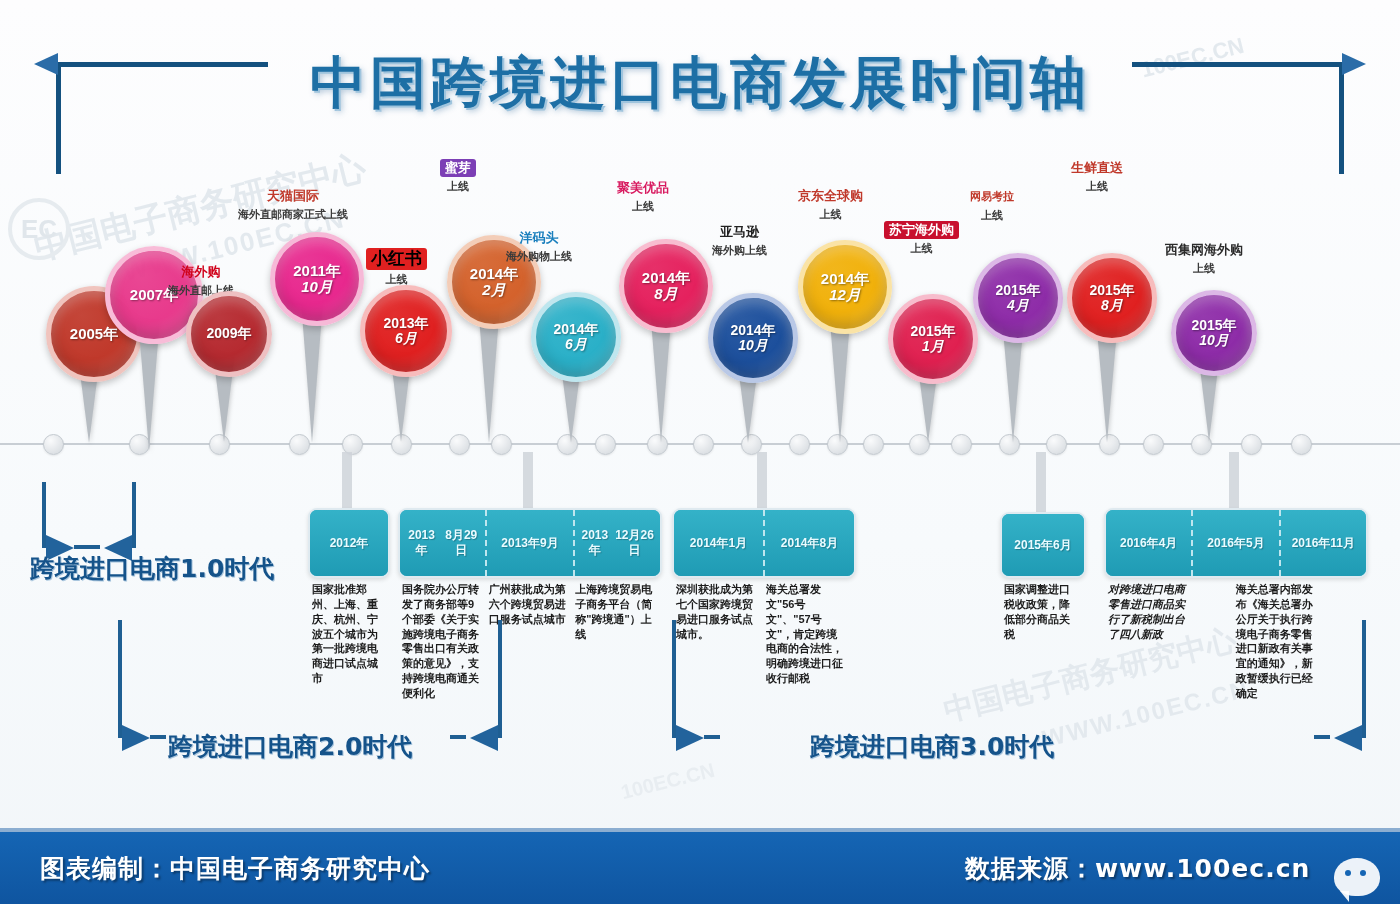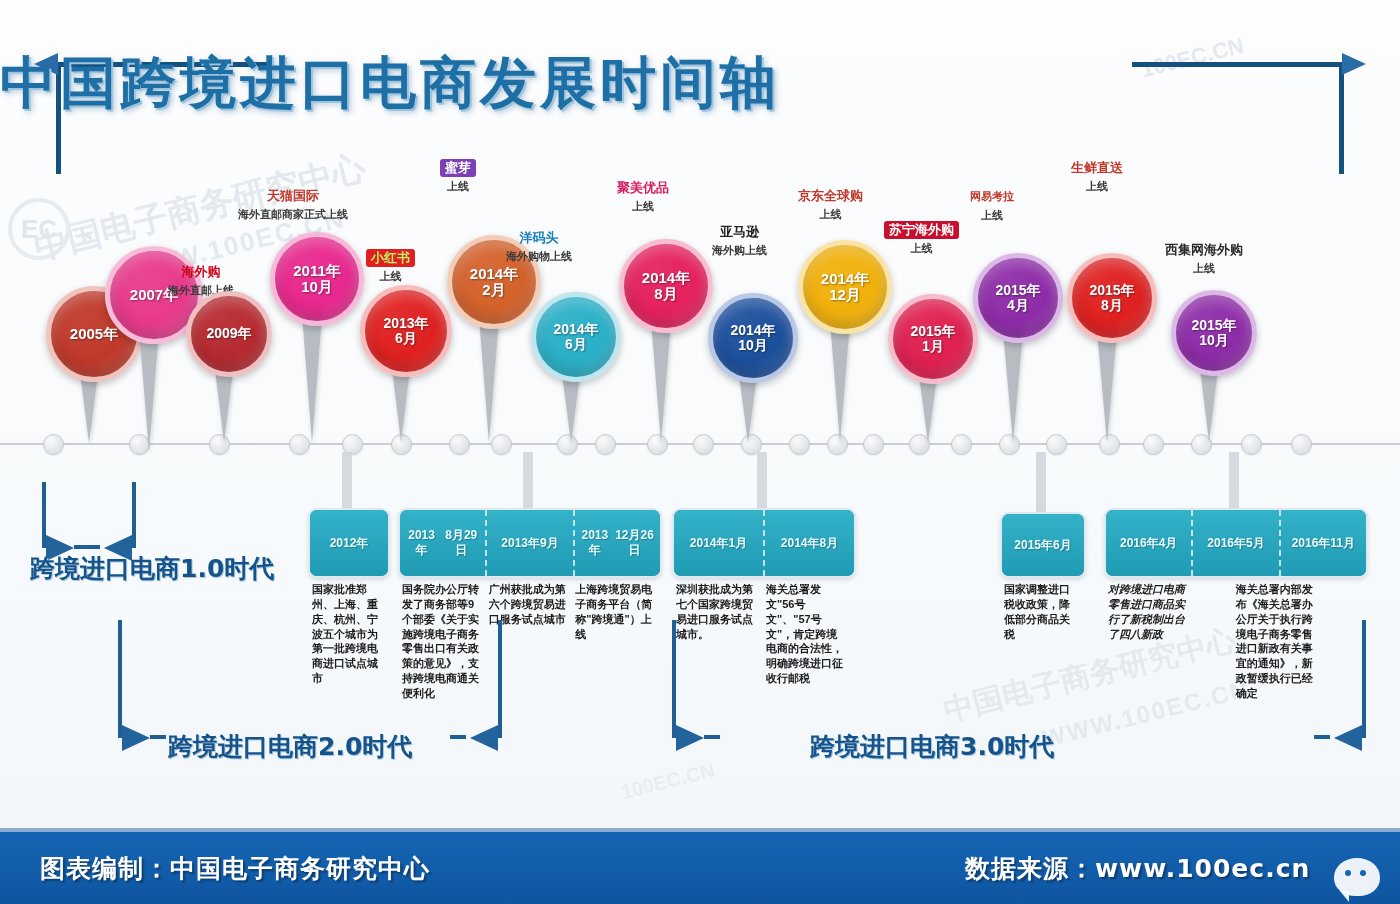--- a/index.html
+++ b/index.html
@@ -17,21 +17,21 @@
   .wm-2{left:120px;top:230px;font-size:26px;transform:rotate(-14deg);letter-spacing:2px;}
   .wm-3{left:940px;top:655px;font-size:30px;transform:rotate(-14deg);}
   .wm-4{left:1040px;top:700px;font-size:24px;transform:rotate(-14deg);letter-spacing:2px;}
   .wm-5{left:1140px;top:45px;font-size:22px;transform:rotate(-14deg);}
   .wm-6{left:620px;top:770px;font-size:20px;transform:rotate(-14deg);color:#e8edf1;}
   .wm-ec{position:absolute;left:8px;top:198px;width:54px;height:54px;border:4px solid #e6ebef;border-radius:50%;
          color:#e0e6eb;font-size:26px;font-weight:bold;display:flex;align-items:center;justify-content:center;}
 
   
   #title{
-    position:absolute;left:0;right:0;top:46px;text-align:left;
+    position:absolute;left:0;right:0;top:46px;text-align:center;
     font-size:56px;font-weight:bold;letter-spacing:4px;
     color:#1d6fa5;
     text-shadow:2px 2px 0 #9fc4dd, 3px 3px 6px rgba(30,90,140,.35);
     font-family:"DejaVu Sans","Liberation Sans",sans-serif;
   }
   
   .tbr{position:absolute;}
   .tbr .bar{position:absolute;background:#14517f;}
   .tbr .tri{position:absolute;width:0;height:0;}
   #tbr-l{left:34px;top:62px;}
@@ -52,21 +52,21 @@
   
   .pin{position:absolute;}
   .pin .needle{position:absolute;left:50%;transform:translateX(-50%);width:0;height:0;
     border-left:11px solid transparent;border-right:11px solid transparent;
     border-top:100px solid #b6bcc2;filter:drop-shadow(1px 2px 2px rgba(0,0,0,.18));}
   .pin .head{position:relative;border-radius:50%;display:flex;flex-direction:column;
     align-items:center;justify-content:center;color:#fff;font-weight:bold;
     text-shadow:1px 1px 2px rgba(0,0,0,.4);line-height:1.08;text-align:center;
     box-shadow:0 3px 7px rgba(0,0,0,.22), inset 0 -6px 14px rgba(0,0,0,.18), inset 0 6px 12px rgba(255,255,255,.28);}
   .pin .head .yr{display:block;}
-  .pin .head .mo{display:block;}
+  .pin .head .mo{display:block;font-style:italic;}
 
   
   .brand{position:absolute;text-align:center;white-space:nowrap;}
   .brand .logo{display:inline-block;font-weight:bold;line-height:1.05;padding:2px 5px;border-radius:3px;}
   .brand .sub{display:block;font-size:11px;color:#3b3b3b;font-weight:bold;margin-top:2px;}
 
   
   .leader{position:absolute;background:#cfd4d9;transform-origin:top center;opacity:.85;}
 
   
@@ -179,21 +179,21 @@
         </div>
       </div>
       <div class="brand" style="left: 238px; top: 186px;"><span class="logo" style="color: rgb(192, 57, 43); background: transparent; font-size: 13px;">天猫国际</span><span class="sub">海外直邮商家正式上线</span></div>
       <div class="pin" style="left: 270px; top: 232px; width: 84px;">
         <div class="needle" style="top: 68.88px; border-top-width: 142.12px;"></div>
         <div class="head" style="width: 84px; height: 84px; background: radial-gradient(circle at 36% 28%, rgba(232, 40, 142, 0.933), rgb(232, 40, 142) 55%, rgba(232, 40, 142, 0.8)); border: 5px solid rgb(246, 185, 215); font-size: 15px;">
           <span class="yr">2011年</span>
           <span class="mo">10月</span>
         </div>
       </div>
-      <div class="brand" style="left: 366px; top: 248px;"><span class="logo" style="color: #bef264; background: rgb(224, 32, 32); font-size: 13px;">小红书</span><span class="sub">上线</span></div>
+      <div class="brand" style="left: 366px; top: 248px;"><span class="logo" style="color: #000000; background: rgb(224, 32, 32); font-size: 17px;">小红书</span><span class="sub">上线</span></div>
       <div class="pin" style="left: 360px; top: 285px; width: 82px;">
         <div class="needle" style="top: 67.24px; border-top-width: 90.76px;"></div>
         <div class="head" style="width: 82px; height: 82px; background: radial-gradient(circle at 36% 28%, rgba(224, 32, 32, 0.933), rgb(224, 32, 32) 55%, rgba(224, 32, 32, 0.8)); border: 5px solid rgb(247, 188, 188); font-size: 14px;">
           <span class="yr">2013年</span>
           <span class="mo">6月</span>
         </div>
       </div>
       <div class="brand" style="left: 440px; top: 158px;"><span class="logo" style="color: rgb(255, 255, 255); background: rgb(124, 63, 181); font-size: 13px;">蜜芽</span><span class="sub">上线</span></div>
       <div class="pin" style="left: 447px; top: 235px; width: 84px;">
         <div class="needle" style="top: 68.88px; border-top-width: 139.12px;"></div>

